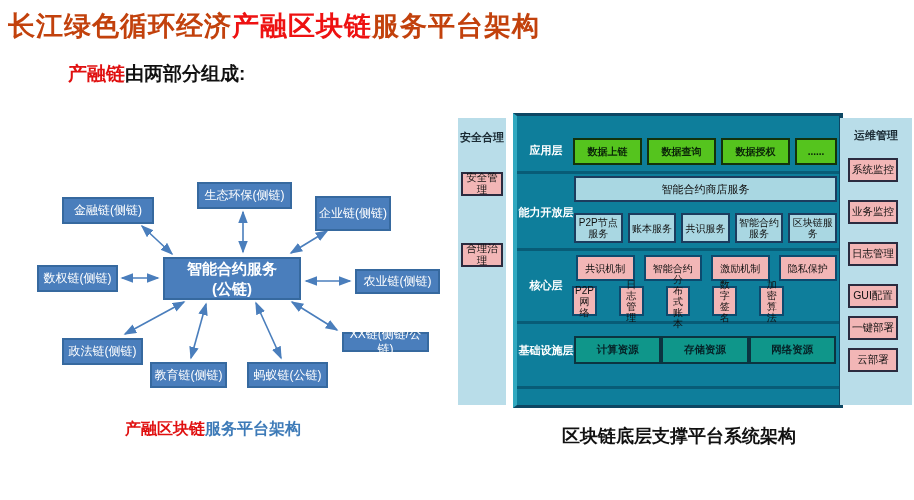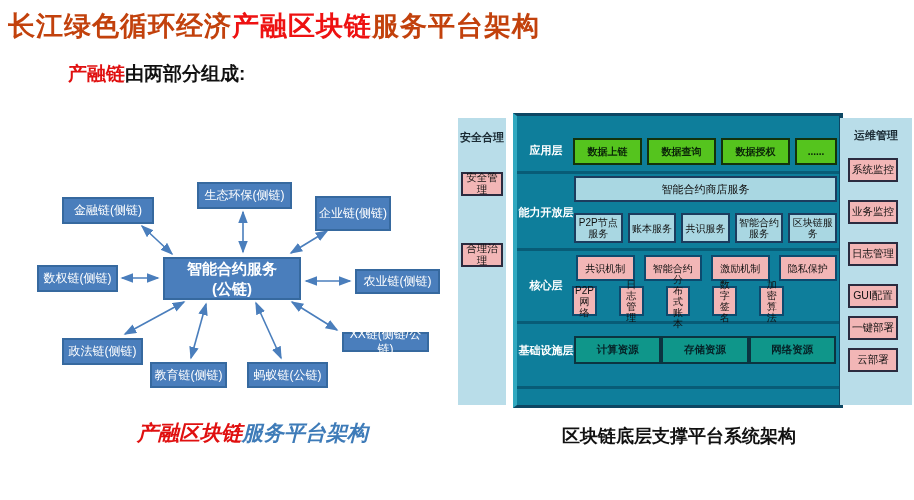--- a/index.html
+++ b/index.html
@@ -19,21 +19,21 @@
   .desc-body p{margin:0;text-indent:40px;}
   .desc-body .red{color:#e01010;}
 
   
   .node{position:absolute;background:#4a7ebc;border:2px solid #36699f;color:#fff;
         font-size:12px;display:flex;align-items:center;justify-content:center;
         text-align:center;line-height:1.25;box-sizing:border-box;padding:1px 2px;}
   .node-center{font-size:15px;font-weight:bold;flex-direction:column;line-height:1.3;}
   .arrow-layer{left:0;top:0;width:914px;height:500px;pointer-events:none;}
 
-  .caption-left{left:58px;top:419px;width:310px;text-align:right;font-size:21px;font-weight:bold;white-space:nowrap;font-style:italic;}
+  .caption-left{left:58px;top:419px;width:310px;text-align:center;font-size:16px;font-weight:bold;white-space:nowrap;}
   .caption-left .red{color:#e01010;}
   .caption-left .blue{color:#3e7bb8;}
 
   
   .side-col{position:absolute;background:#b9dde9;box-sizing:border-box;}
   .side-title{position:absolute;left:0;width:100%;text-align:center;font-size:11px;color:#1a2a33;font-weight:bold;}
   .pink-box{position:absolute;background:#f2b6b6;border:2px solid #2b2b3f;box-sizing:border-box;
             display:flex;align-items:center;justify-content:center;font-size:10.5px;color:#111;
             text-align:center;line-height:1.1;}
   .arch-main{left:513px;top:113px;width:322px;height:289px;background:#0e7e9b;box-sizing:content-box;

